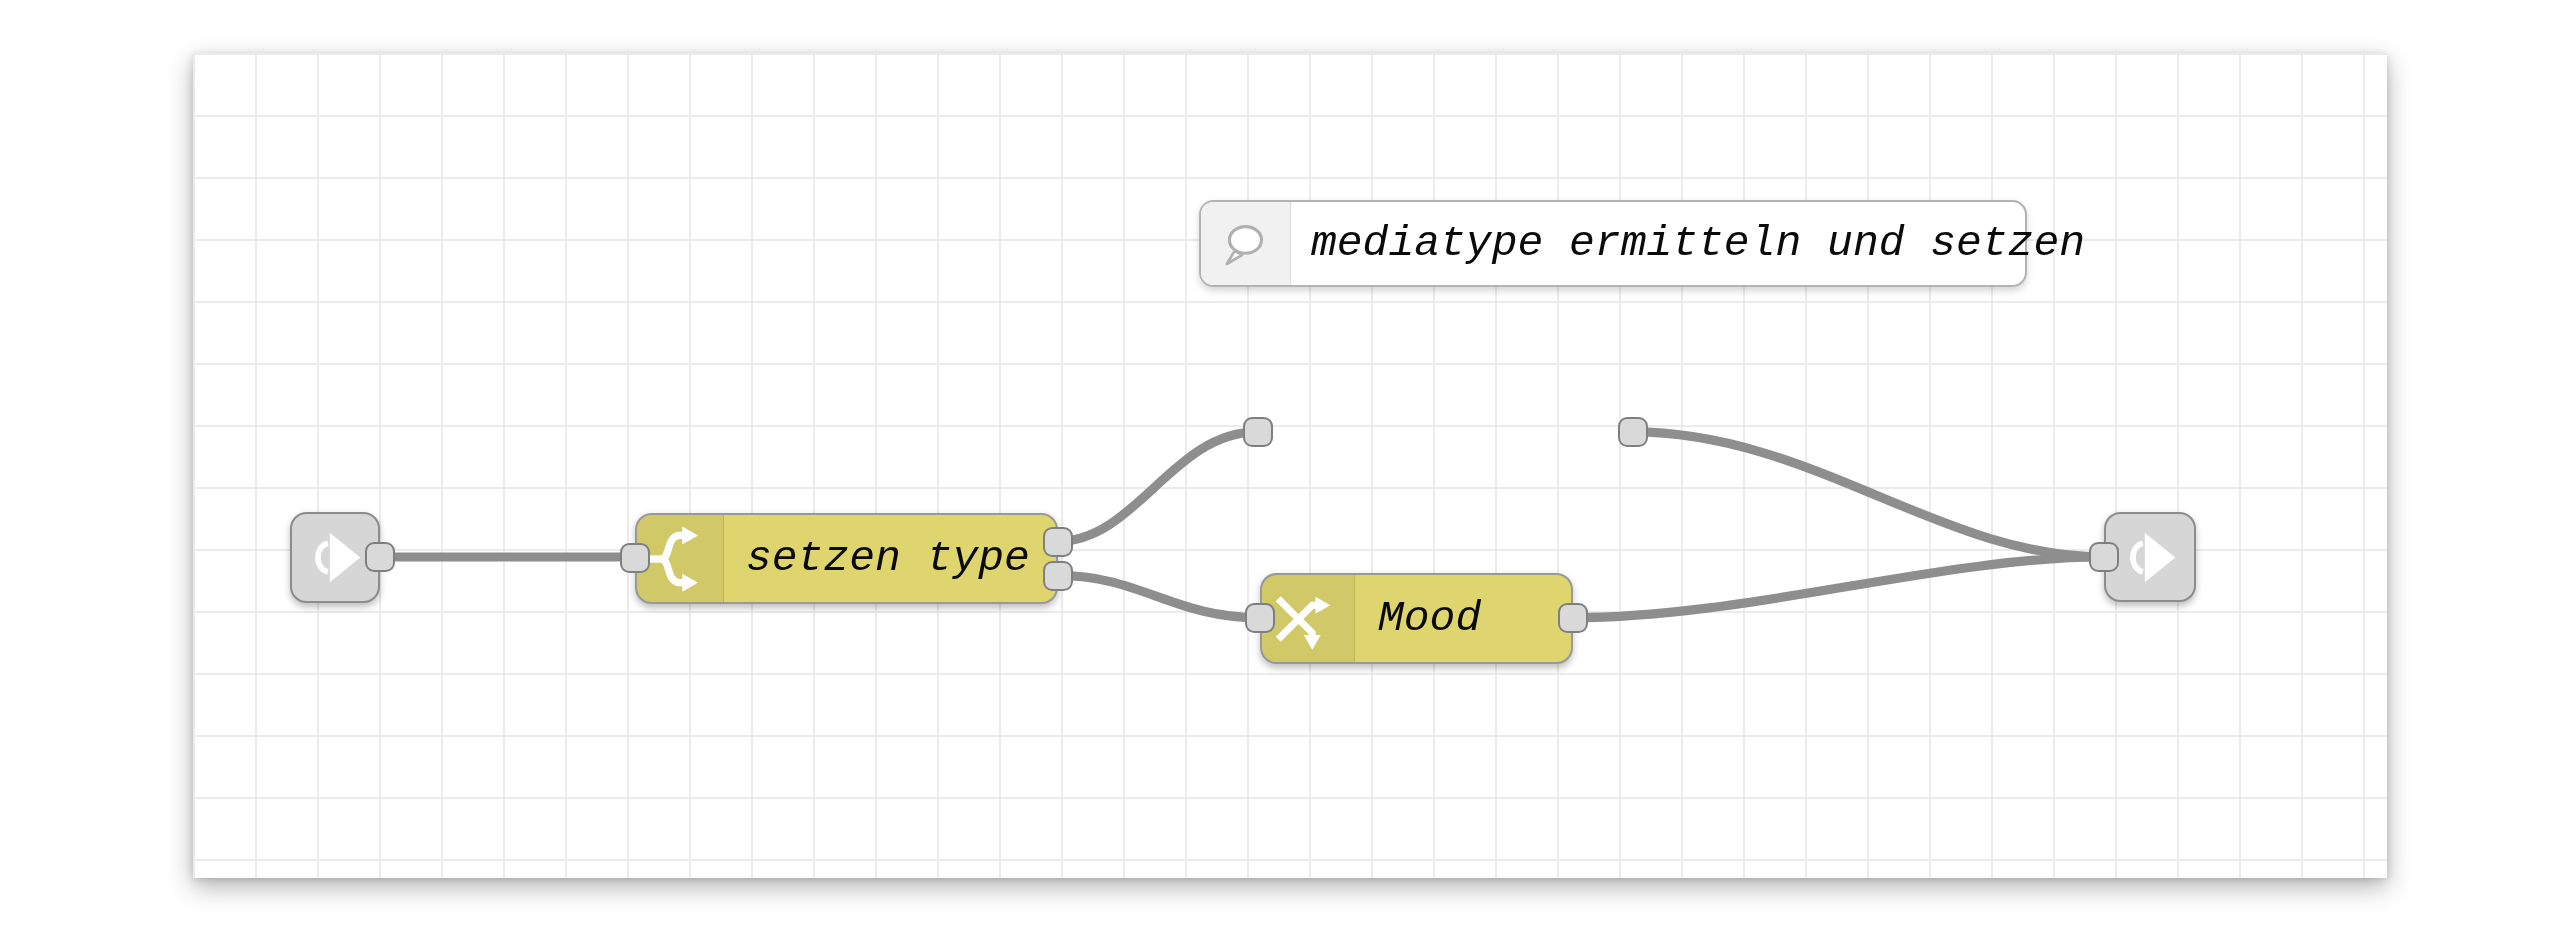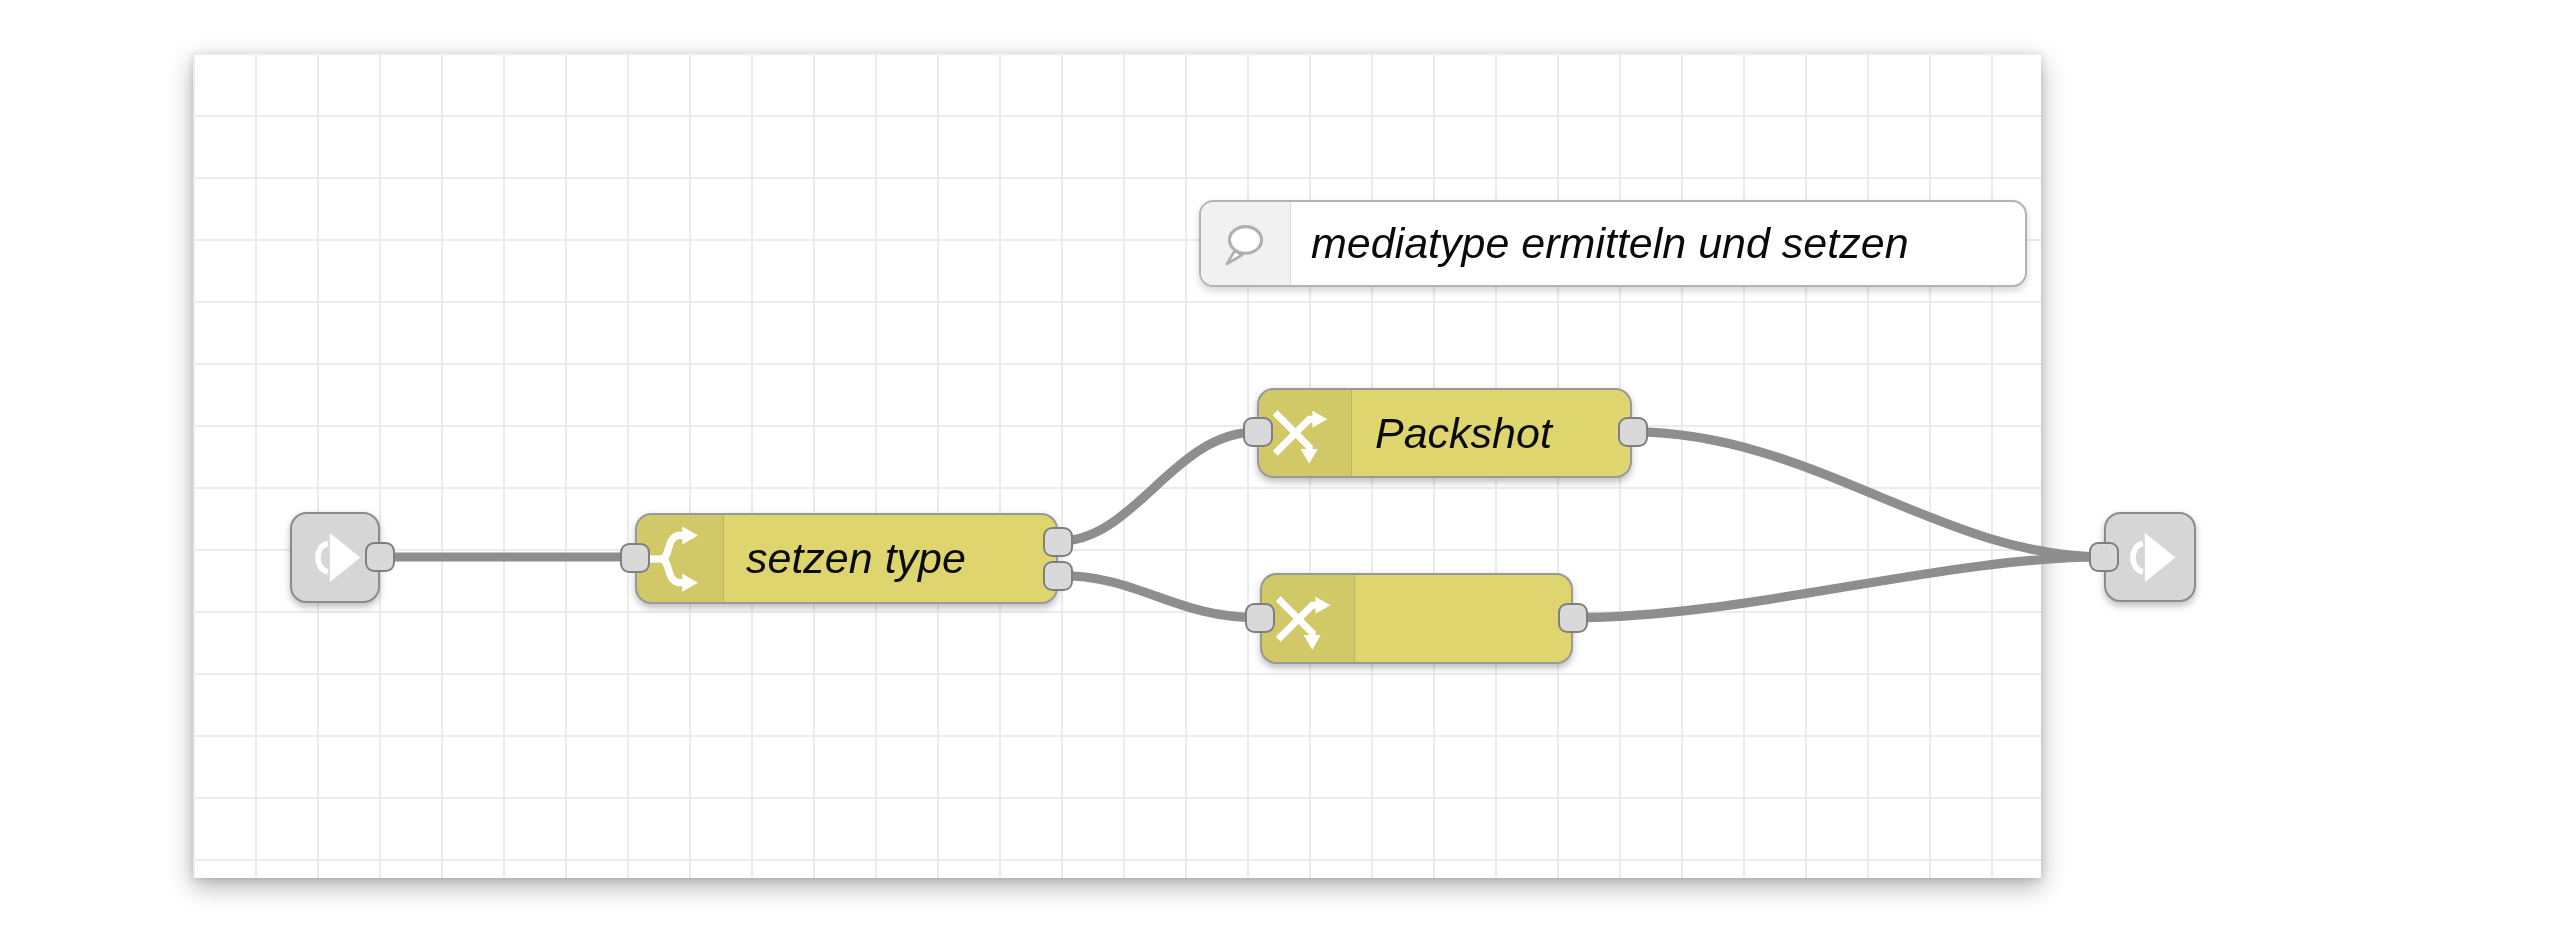--- a/index.html
+++ b/index.html
@@ -5,27 +5,28 @@
   html,body{margin:0;padding:0;}
   body{
     width:2576px;height:928px;
     background:#ffffff;
     overflow:hidden;
     font-family:"Liberation Sans", sans-serif;
     position:relative;
   }
   
   .canvas{
-    position:absolute;left:193px;top:53px;width:1848px;height:825px;
+    position:absolute;left:193px;top:53px;width:2194px;height:825px;
     background-color:#ffffff;
     background-image:
       linear-gradient(to right,#ebebeb 0,#ebebeb 2.3px,transparent 2.3px),
       linear-gradient(to bottom,#ebebeb 0,#ebebeb 2.3px,transparent 2.3px);
     background-size:62px 62px;
     box-shadow:0 9.2px 24px rgba(0,0,0,0.30), 0 1.8px 7.4px rgba(0,0,0,0.14);
+    font-family:Liberation Mono, monospace;
   }
   .wires{position:absolute;left:0;top:0;z-index:1;}
   .wire{stroke:#8e8e8e;stroke-width:10;fill:none;}
 
   
   .node{
     position:absolute;z-index:2;
     box-sizing:border-box;
     border:2.8px solid #999999;
     border-radius:16.6px;
@@ -131,43 +132,33 @@
         <path d="M15,32 C24,32 19,51 31,53 H35" stroke="#ffffff" stroke-width="6.5" fill="none"></path>
         <polygon points="34,45 48,53 34,61" fill="#ffffff"></polygon>
       </svg>
     </div>
     <div class="node-label" style="left:109px;">setzen type</div>
   </div>
   <div class="port" style="left:427px;top:490px;"></div>
   <div class="port" style="left:850px;top:474px;"></div>
   <div class="port" style="left:850px;top:508px;"></div>
 
-  <div class="node" style="left:1064px;top:335px;width:375px;height:90px;">
-    <div class="icon-area" style="width:92px;">
-      <svg width="68" height="68" viewBox="0 0 64 64">
-        <path d="M4,51 L36,19 H40" stroke="#ffffff" stroke-width="6.5" fill="none"></path>
-        <polygon points="39,11 53,19 39,27" fill="#ffffff"></polygon>
-        <path d="M4,13 L36,45 V48" stroke="#ffffff" stroke-width="6.5" fill="none"></path>
-        <polygon points="28,47 44,47 36,61" fill="#ffffff"></polygon>
-      </svg>
-    </div>
-    <div class="node-label" style="left:116px;">Packshot</div>
-  </div>
   <div class="port" style="left:1050px;top:364px;"></div>
   <div class="port" style="left:1425px;top:364px;"></div>
 
   <div class="node" style="left:1067px;top:520px;width:313px;height:91px;">
     <div class="icon-area" style="width:92px;">
       <svg width="68" height="68" viewBox="0 0 64 64">
         <path d="M4,51 L36,19 H40" stroke="#ffffff" stroke-width="6.5" fill="none"></path>
         <polygon points="39,11 53,19 39,27" fill="#ffffff"></polygon>
         <path d="M4,13 L36,45 V48" stroke="#ffffff" stroke-width="6.5" fill="none"></path>
         <polygon points="28,47 44,47 36,61" fill="#ffffff"></polygon>
       </svg>
     </div>
+    <div class="node-label" style="left:116px;">Mood</div>
   </div>
   <div class="port" style="left:1052px;top:550px;"></div>
   <div class="port" style="left:1365px;top:550px;"></div>
 
   <div class="link-node" style="left:1911px;top:459px;width:92px;height:90px;">
     <svg width="61" height="61" viewBox="0 0 64 64">
       <path d="M24,17 C10,20 10,44 24,47" stroke="#ffffff" stroke-width="6" fill="none"></path>
       <polygon points="26,6 58,32 26,58" fill="#ffffff"></polygon>
     </svg>
   </div>

